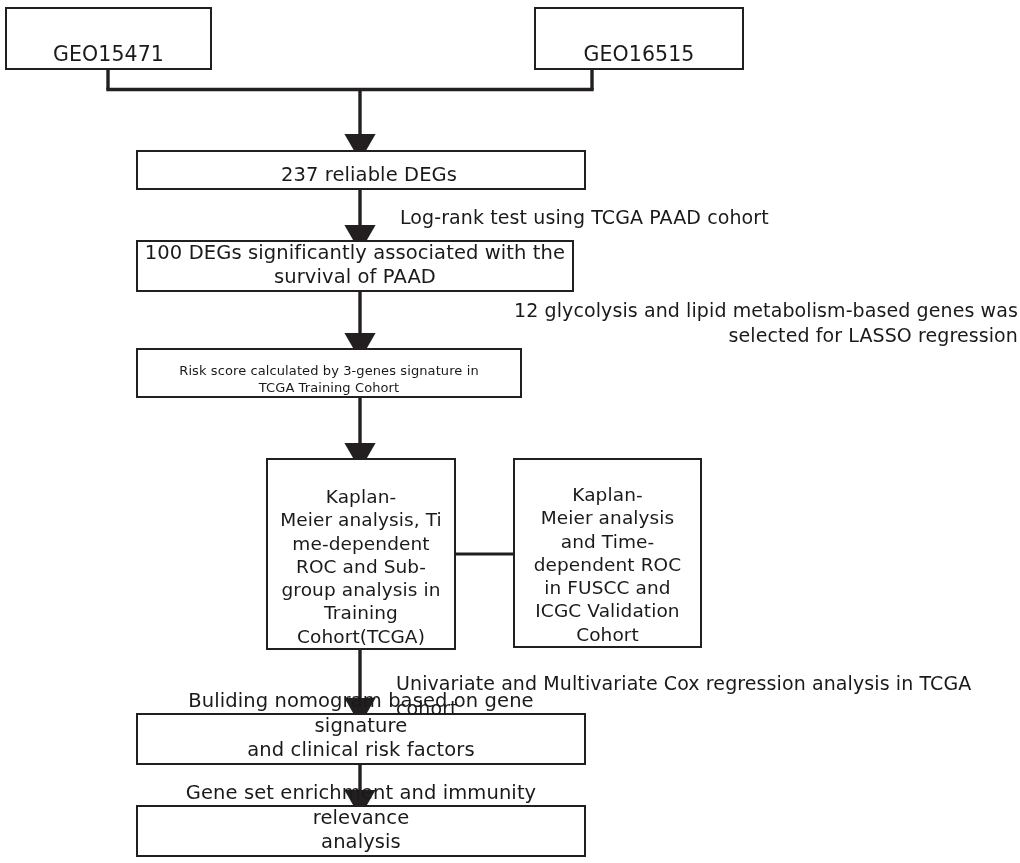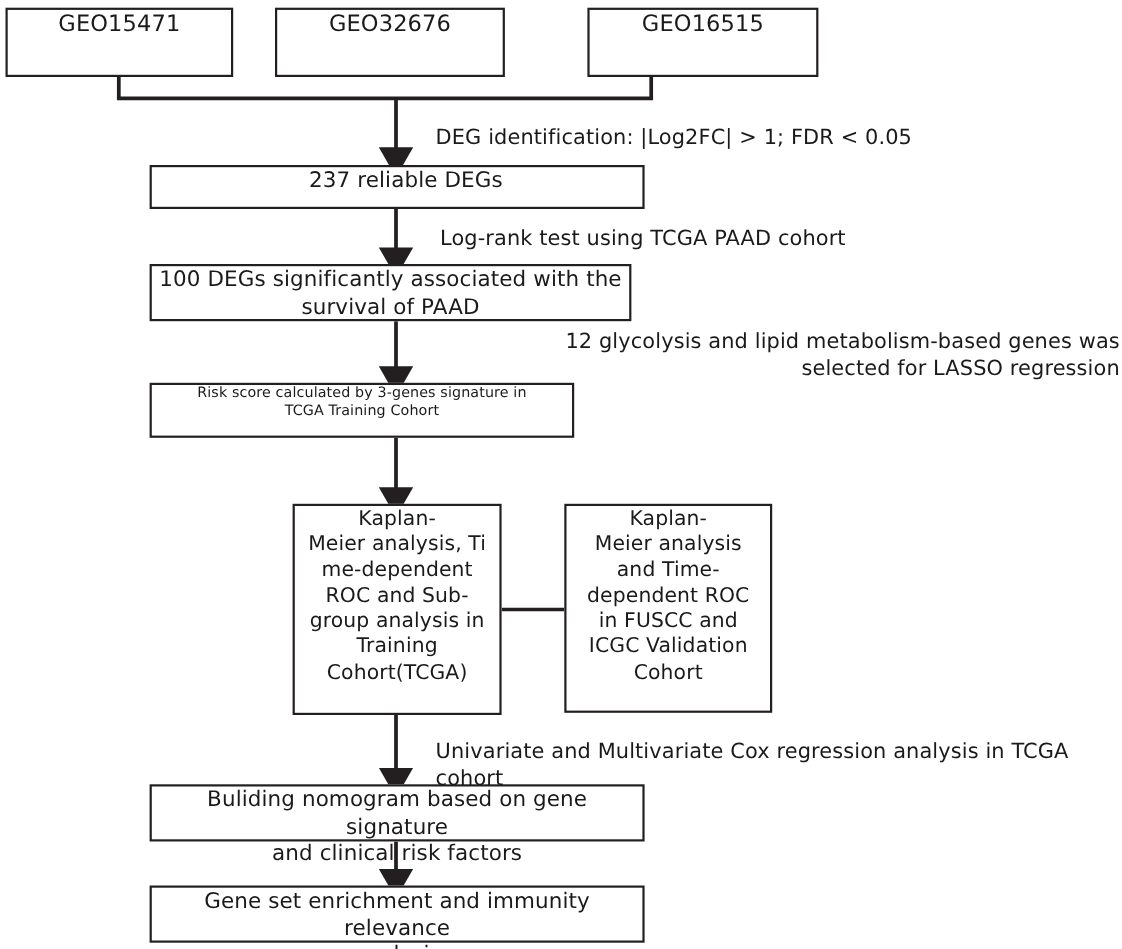--- a/index.html
+++ b/index.html
@@ -25,21 +25,21 @@
     width: 1020px;
     height: 863px;
     pointer-events: none;
   }
   .node-box {
     position: absolute;
     box-sizing: border-box;
     border: 2.5px solid #231f20;
     background: #ffffff;
     display: flex;
-    align-items: flex-start;
+    align-items: flex-end;
     justify-content: center;
     text-align: center;
     line-height: 1.26;
     color: #1a1a1a;
     letter-spacing: 0.1px;
     z-index: 2;
   }
   .node-text {
     display: block;
     width: 100%;
@@ -118,23 +118,20 @@
 
     <g stroke="#231f20" stroke-width="3.4" fill="none">
       <path d="M360,765 L360,794" marker-end="url(#arrowhead)"></path>
     </g>
   </svg>
 
   <div class="node-box" id="box-geo1">
     <span class="node-text">GEO15471</span>
   </div>
 
-  <div class="node-box" id="box-geo2">
-    <span class="node-text">GEO32676</span>
-  </div>
 
   <div class="node-box" id="box-geo3">
     <span class="node-text">GEO16515</span>
   </div>
 
   <div class="node-box" id="box-degs">
     <span class="node-text">237  reliable DEGs</span>
   </div>
 
   <div class="node-box" id="box-survival">
@@ -170,21 +167,20 @@
   <div class="node-box" id="box-nomogram">
     <span class="node-text">Buliding nomogram based on gene signature
 and clinical risk factors</span>
   </div>
 
   <div class="node-box" id="box-gsea">
     <span class="node-text">Gene set enrichment and immunity relevance
 analysis</span>
   </div>
 
-  <div class="edge-label" id="label-deg">DEG identification: |Log2FC| &gt; 1; FDR &lt; 0.05</div>
 
   <div class="edge-label" id="label-logrank">Log-rank test  using TCGA PAAD cohort</div>
 
   <div class="edge-label" id="label-lasso">12 glycolysis and lipid metabolism-based genes was
 selected for LASSO regression</div>
 
   <div class="edge-label" id="label-cox">Univariate and Multivariate Cox regression analysis in TCGA cohort</div>
 
 </div>
 

